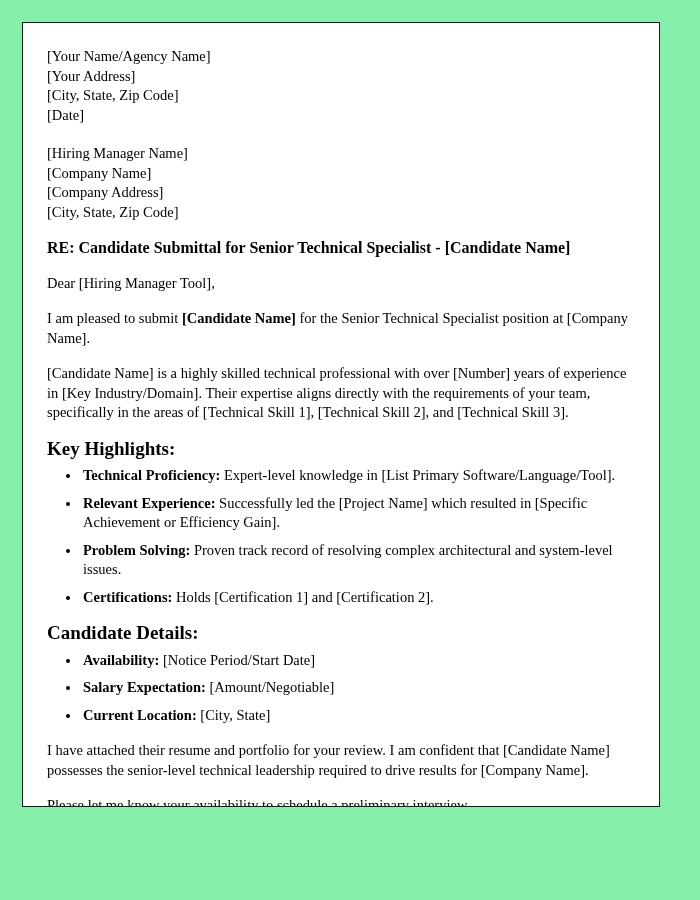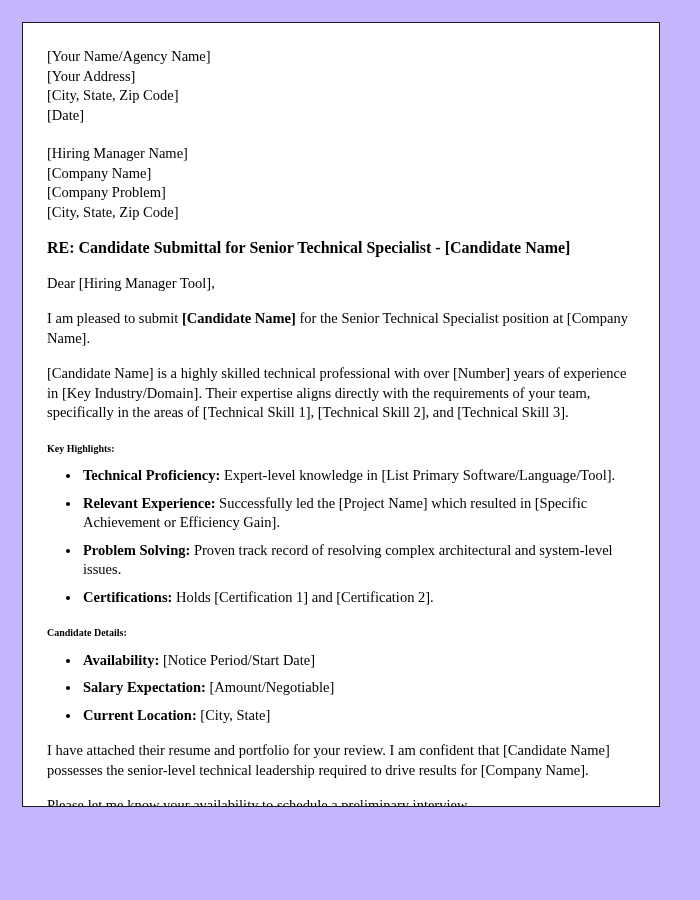--- a/index.html
+++ b/index.html
@@ -10,21 +10,21 @@
   body {
     width: 700px;
     height: 900px;
     font-family: "Liberation Serif", serif;
     color: #000000;
   }
   .page {
     position: relative;
     width: 700px;
     height: 900px;
-    background: #c4b5fd;
+    background: #86efac;
     box-sizing: border-box;
   }
   .sheet {
     position: absolute;
     left: 22px;
     top: 22px;
     width: 638px;
     height: 785px;
     border: 1px solid #1a1a1a;
     box-sizing: border-box;
@@ -56,21 +56,21 @@
     margin: 0;
     text-align: left;
   }
   .subject {
     font-size: 16px;
     line-height: 19.5px;
     font-weight: bold;
     margin: 0;
   }
   .heading {
-    font-size: 10px;
+    font-size: 19px;
     line-height: 19.5px;
     font-weight: bold;
     margin: 0;
   }
   ul.bullets {
     margin: 7px 0 0 0;
     padding-left: 34px;
     list-style-type: disc;
   }
   ul.bullets li {
@@ -95,21 +95,21 @@
         <p>[Your Address]</p>
         <p>[City, State, Zip Code]</p>
         <p>[Date]</p>
       </div>
 
       <div class="gap-lg"></div>
 
       <div class="block">
         <p>[Hiring Manager Name]</p>
         <p>[Company Name]</p>
-        <p>[Company Problem]</p>
+        <p>[Company Address]</p>
         <p>[City, State, Zip Code]</p>
       </div>
 
       <div class="gap-md"></div>
 
       <p class="subject">RE: Candidate Submittal for Senior Technical Specialist - [Candidate Name]</p>
 
       <div class="gap-md"></div>
 
       <p class="para">Dear [Hiring Manager Tool],</p>

